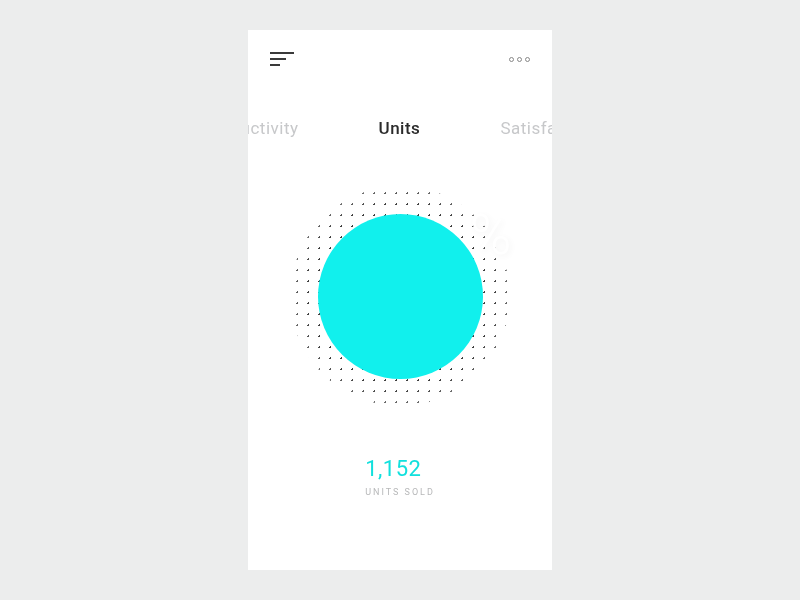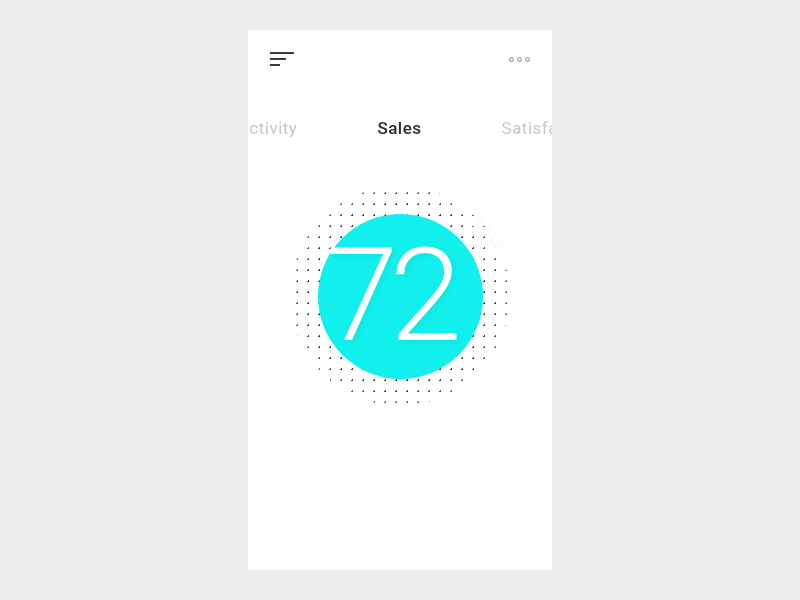--- a/index.html
+++ b/index.html
@@ -117,27 +117,30 @@
     </div>
     <div class="more-icon">
       <span></span>
         <span></span>
         <span></span>
     </div>
   </div>
 
   <div class="tabs">
     <div class="tab left">Productivity</div>
-    <div class="tab active">Sales</div>
+    <div class="tab active">Units</div>
     <div class="tab right">Satisfaction</div>
   </div>
 
   <div class="circle-wrap">
     <div class="dots"></div>
     <div class="circle"></div>
-    <div class="big-number">72</div>
     <div class="percent">%</div>
   </div>
 
   <div class="stats">
+    <div class="stat">
+      <div class="stat-value">1,152</div>
+      <div class="stat-label">Units Sold</div>
+    </div>
   </div>
 
 </div>
 
 </body></html>

